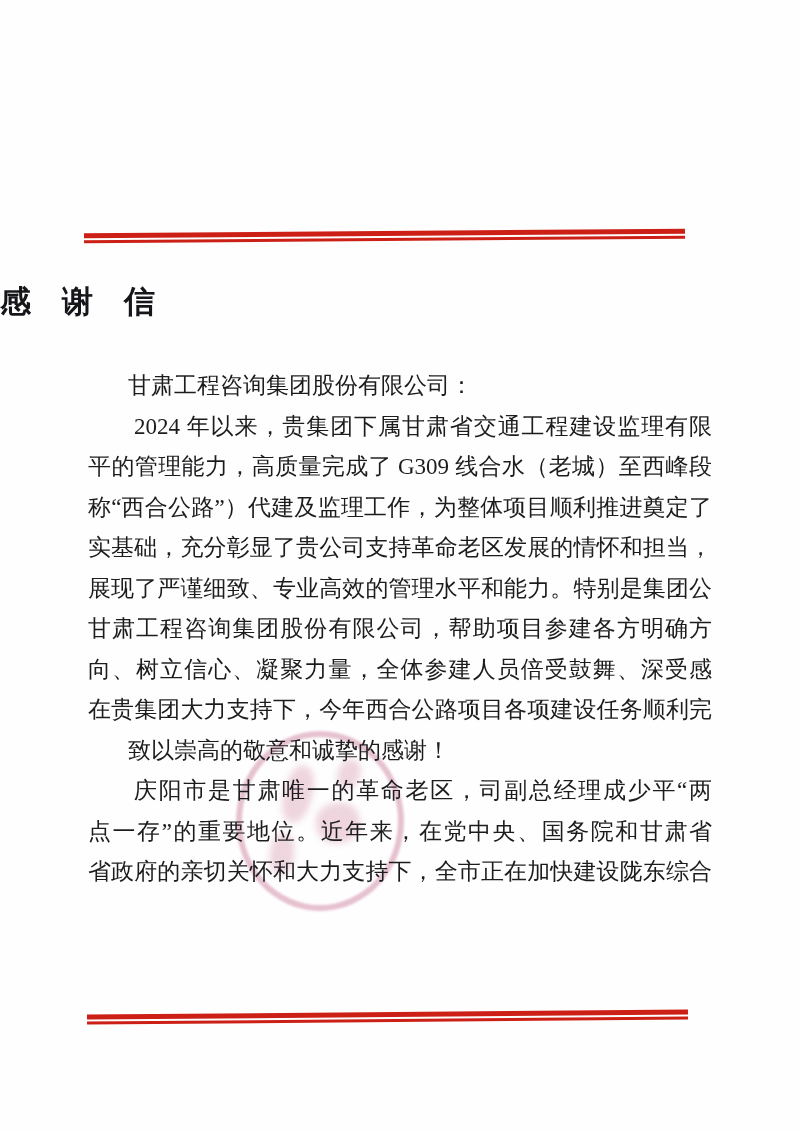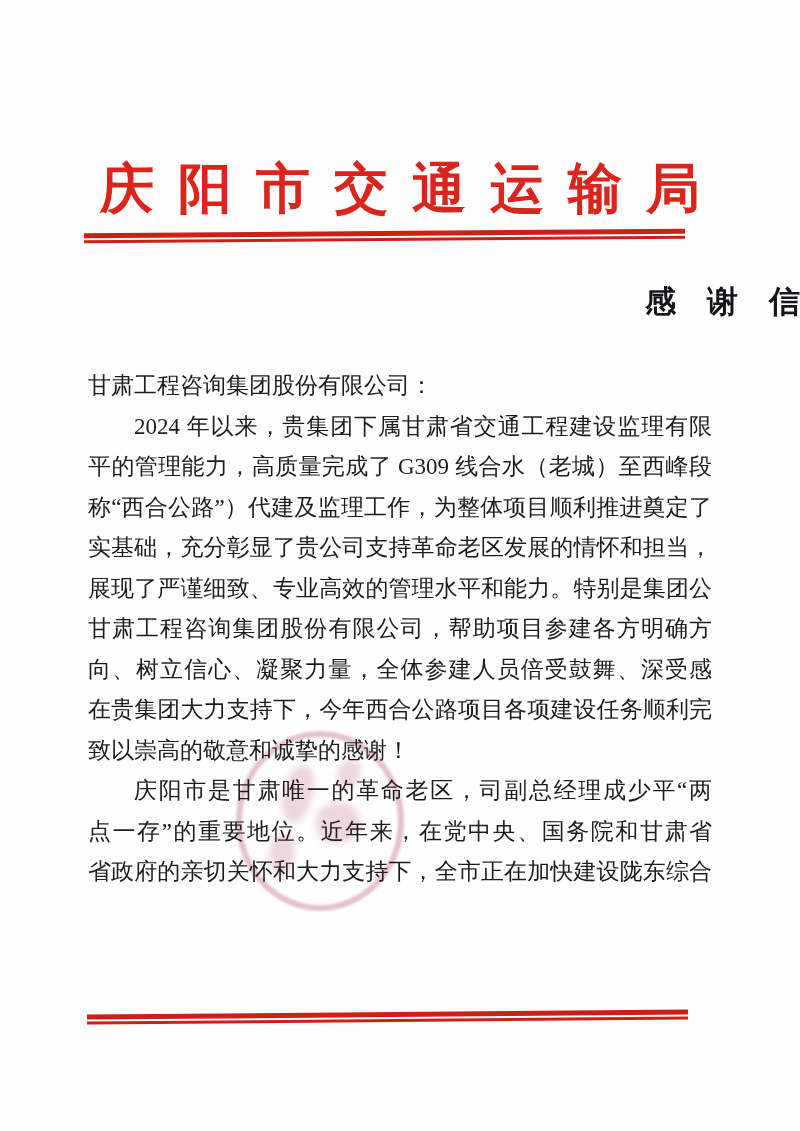--- a/index.html
+++ b/index.html
@@ -25,41 +25,41 @@
   .rule { position:absolute; }
   .rule .rl-thick { height:4.5px; background:var(--rule_red,#cc1f16); }
   .rule .rl-gap   { height:2.5px; }
   .rule .rl-thin  { height:3px;   background:var(--rule_red,#cc1f16); }
   .rule-top    { top:231px;  left:84px; width:601px; transform:rotate(-0.45deg); }
   .rule-bottom { top:1012px; left:87px; width:601px; transform:rotate(-0.5deg); }
 
   
   .doc-title {
     position:absolute; top:281px; left:0; width:100%;
-    text-align:right;
+    text-align:left;
     font-size:31px; font-weight:700;
     color:#15151a;
     white-space:pre;
   }
 
   
   .body-block {
     position:absolute; left:88px; top:366px; width:624px;
     color:var(--body_text,#1c1c1e);
     font-size:23px;
     z-index:2;
   }
   .line {
     height:40.5px; line-height:40.5px;
     overflow:hidden;
     text-align:justify;
     text-align-last:justify;
   }
   .line.indent { text-indent:46px; }
-  .line.start  { text-align-last:left; }
+  .line.start  { text-align-last:left;margin-left:40px; }
 
   
   .seal {
     position:absolute; left:236px; top:731px;
     width:156px; height:168px;
     border:6px solid rgba(192,95,133,0.38);
     border-radius:50%;
     filter:blur(1.3px);
     z-index:1;
   }
@@ -72,21 +72,20 @@
   .seal .b1 { left:42px; top:28px;  width:28px; height:58px; transform:rotate(14deg); }
   .seal .b2 { left:74px; top:66px;  width:44px; height:40px; transform:rotate(-8deg); }
   .seal .b3 { left:28px; top:96px;  width:24px; height:42px; transform:rotate(6deg); }
   .seal .b4 { left:96px; top:22px;  width:22px; height:30px; transform:rotate(20deg); }
 </style>
 </head>
 <body>
 
 <div class="page">
 
-  <div class="letterhead">庆阳市交通运输局</div>
 
   <div class="rule rule-top">
     <div class="rl-thick"></div>
     <div class="rl-gap"></div>
     <div class="rl-thin"></div>
   </div>
 
   <div class="doc-title">感　谢　信</div>
 
   <div class="seal">

